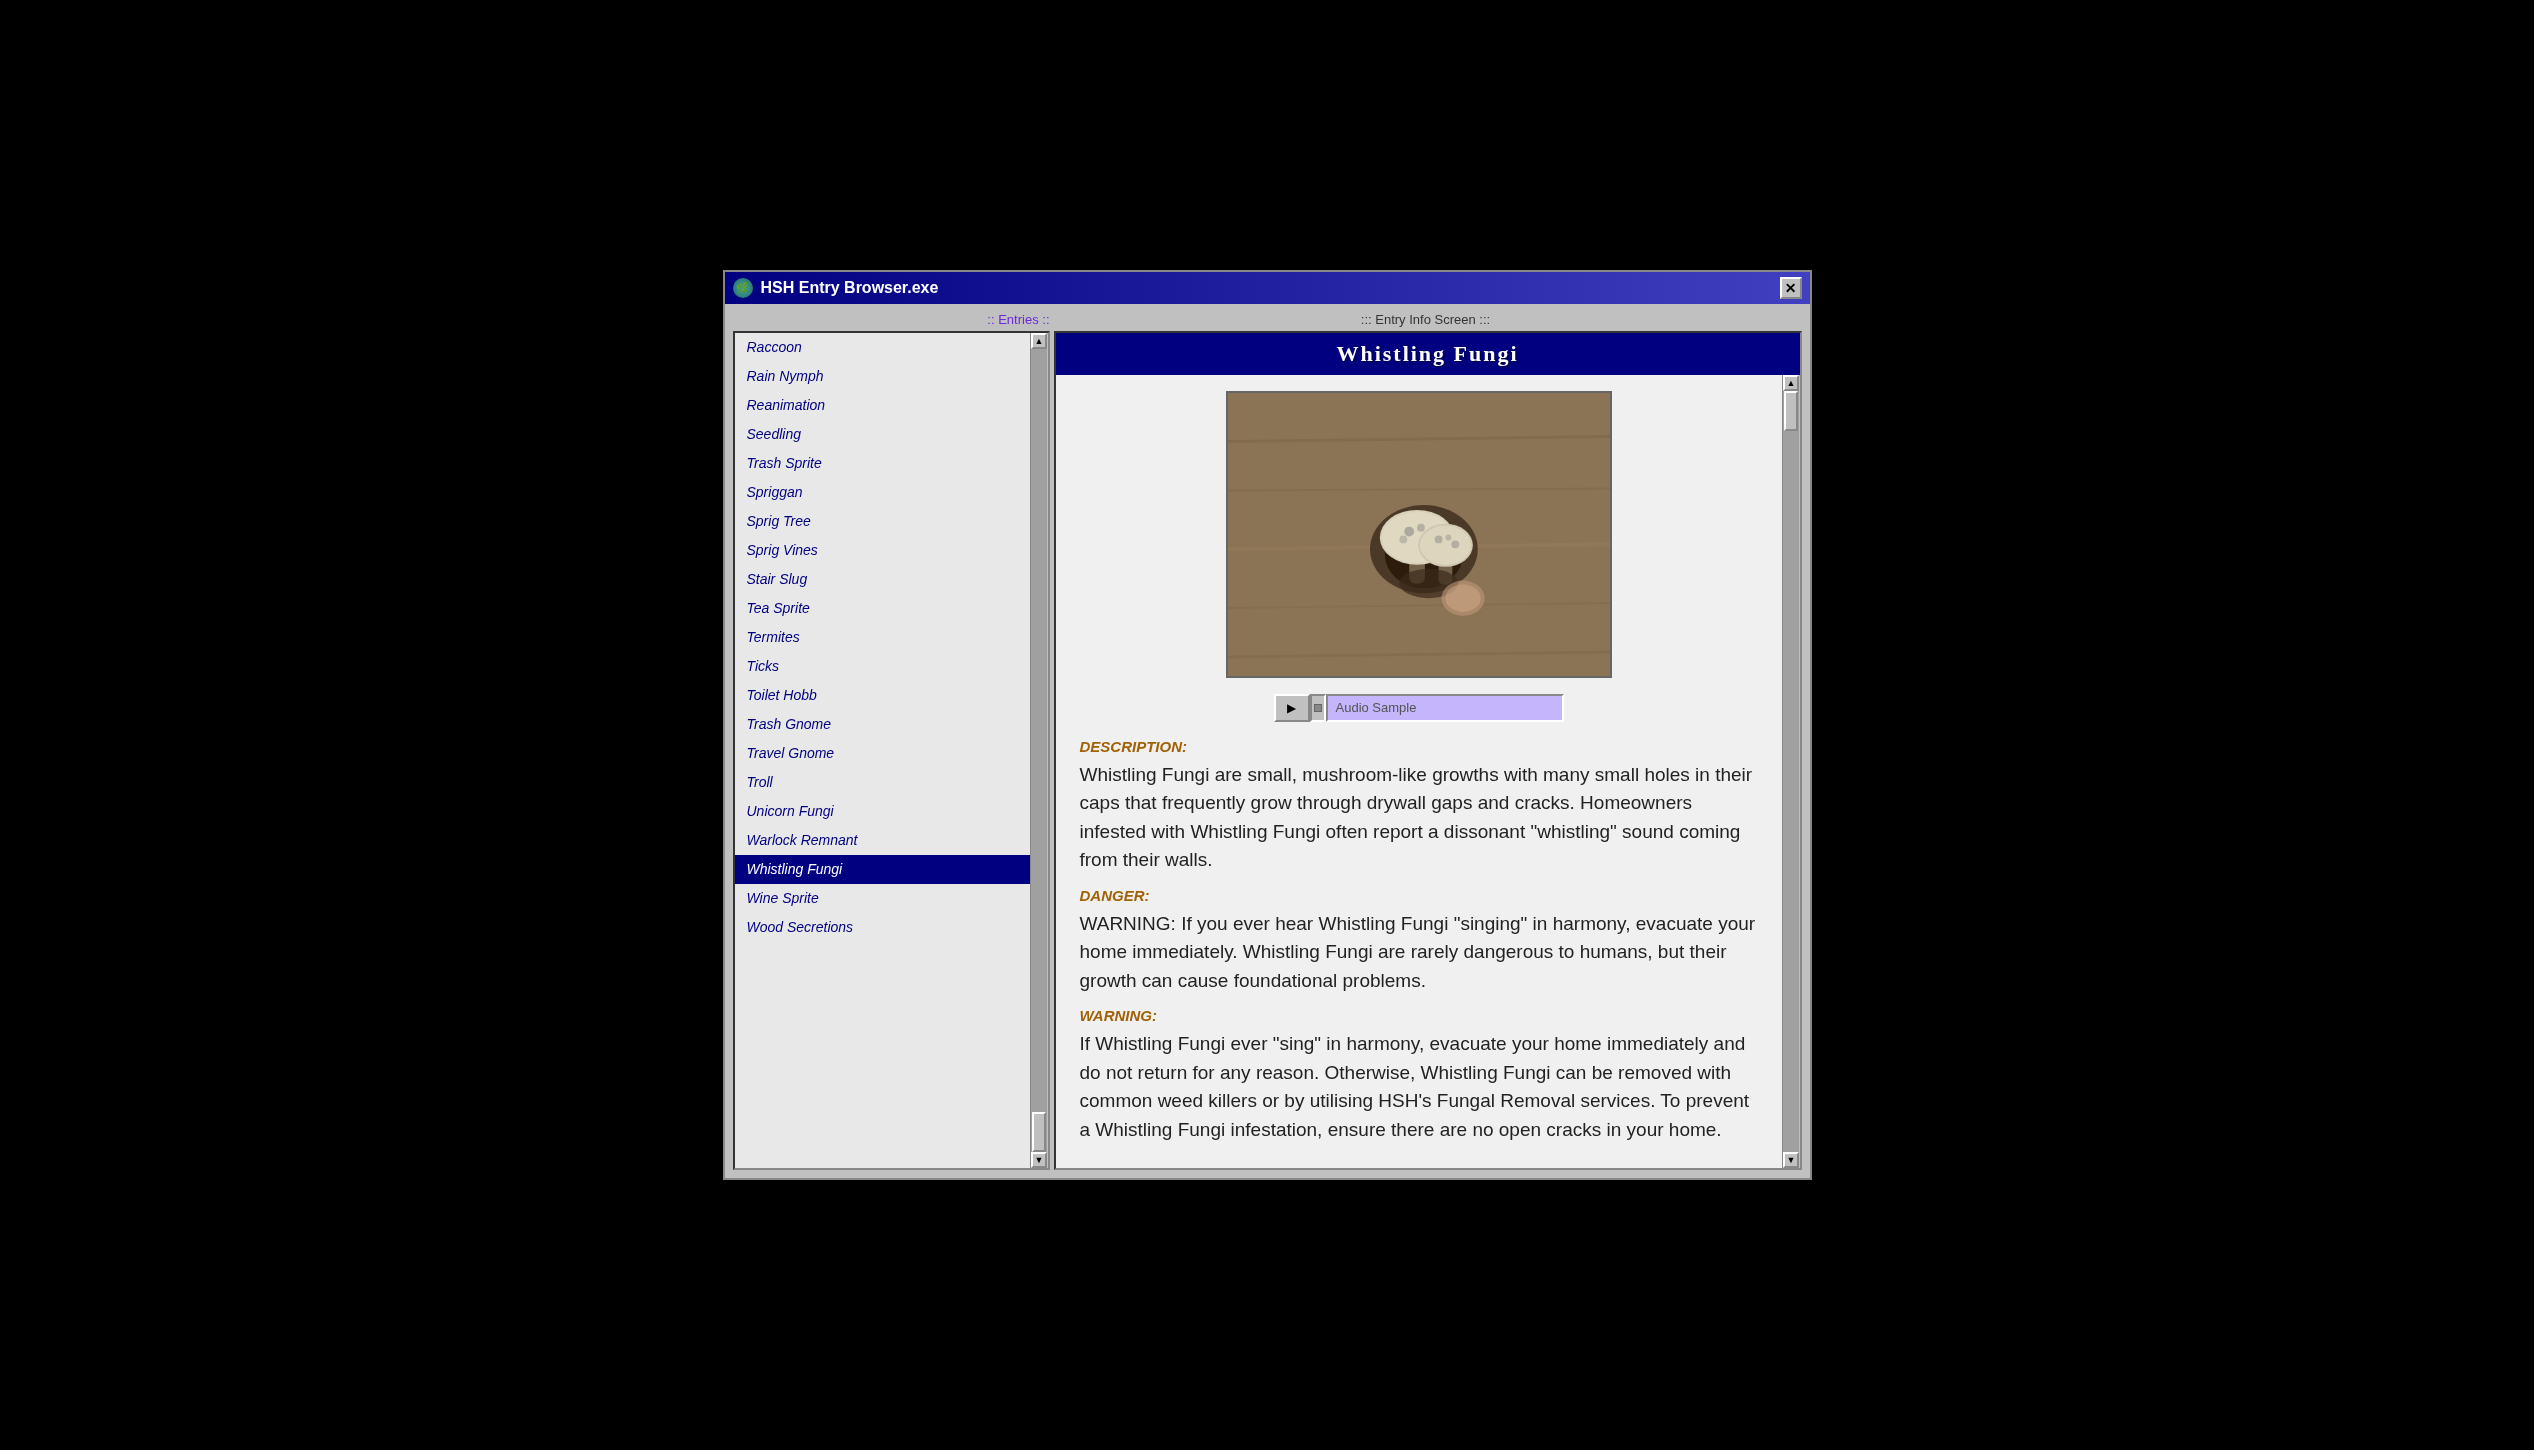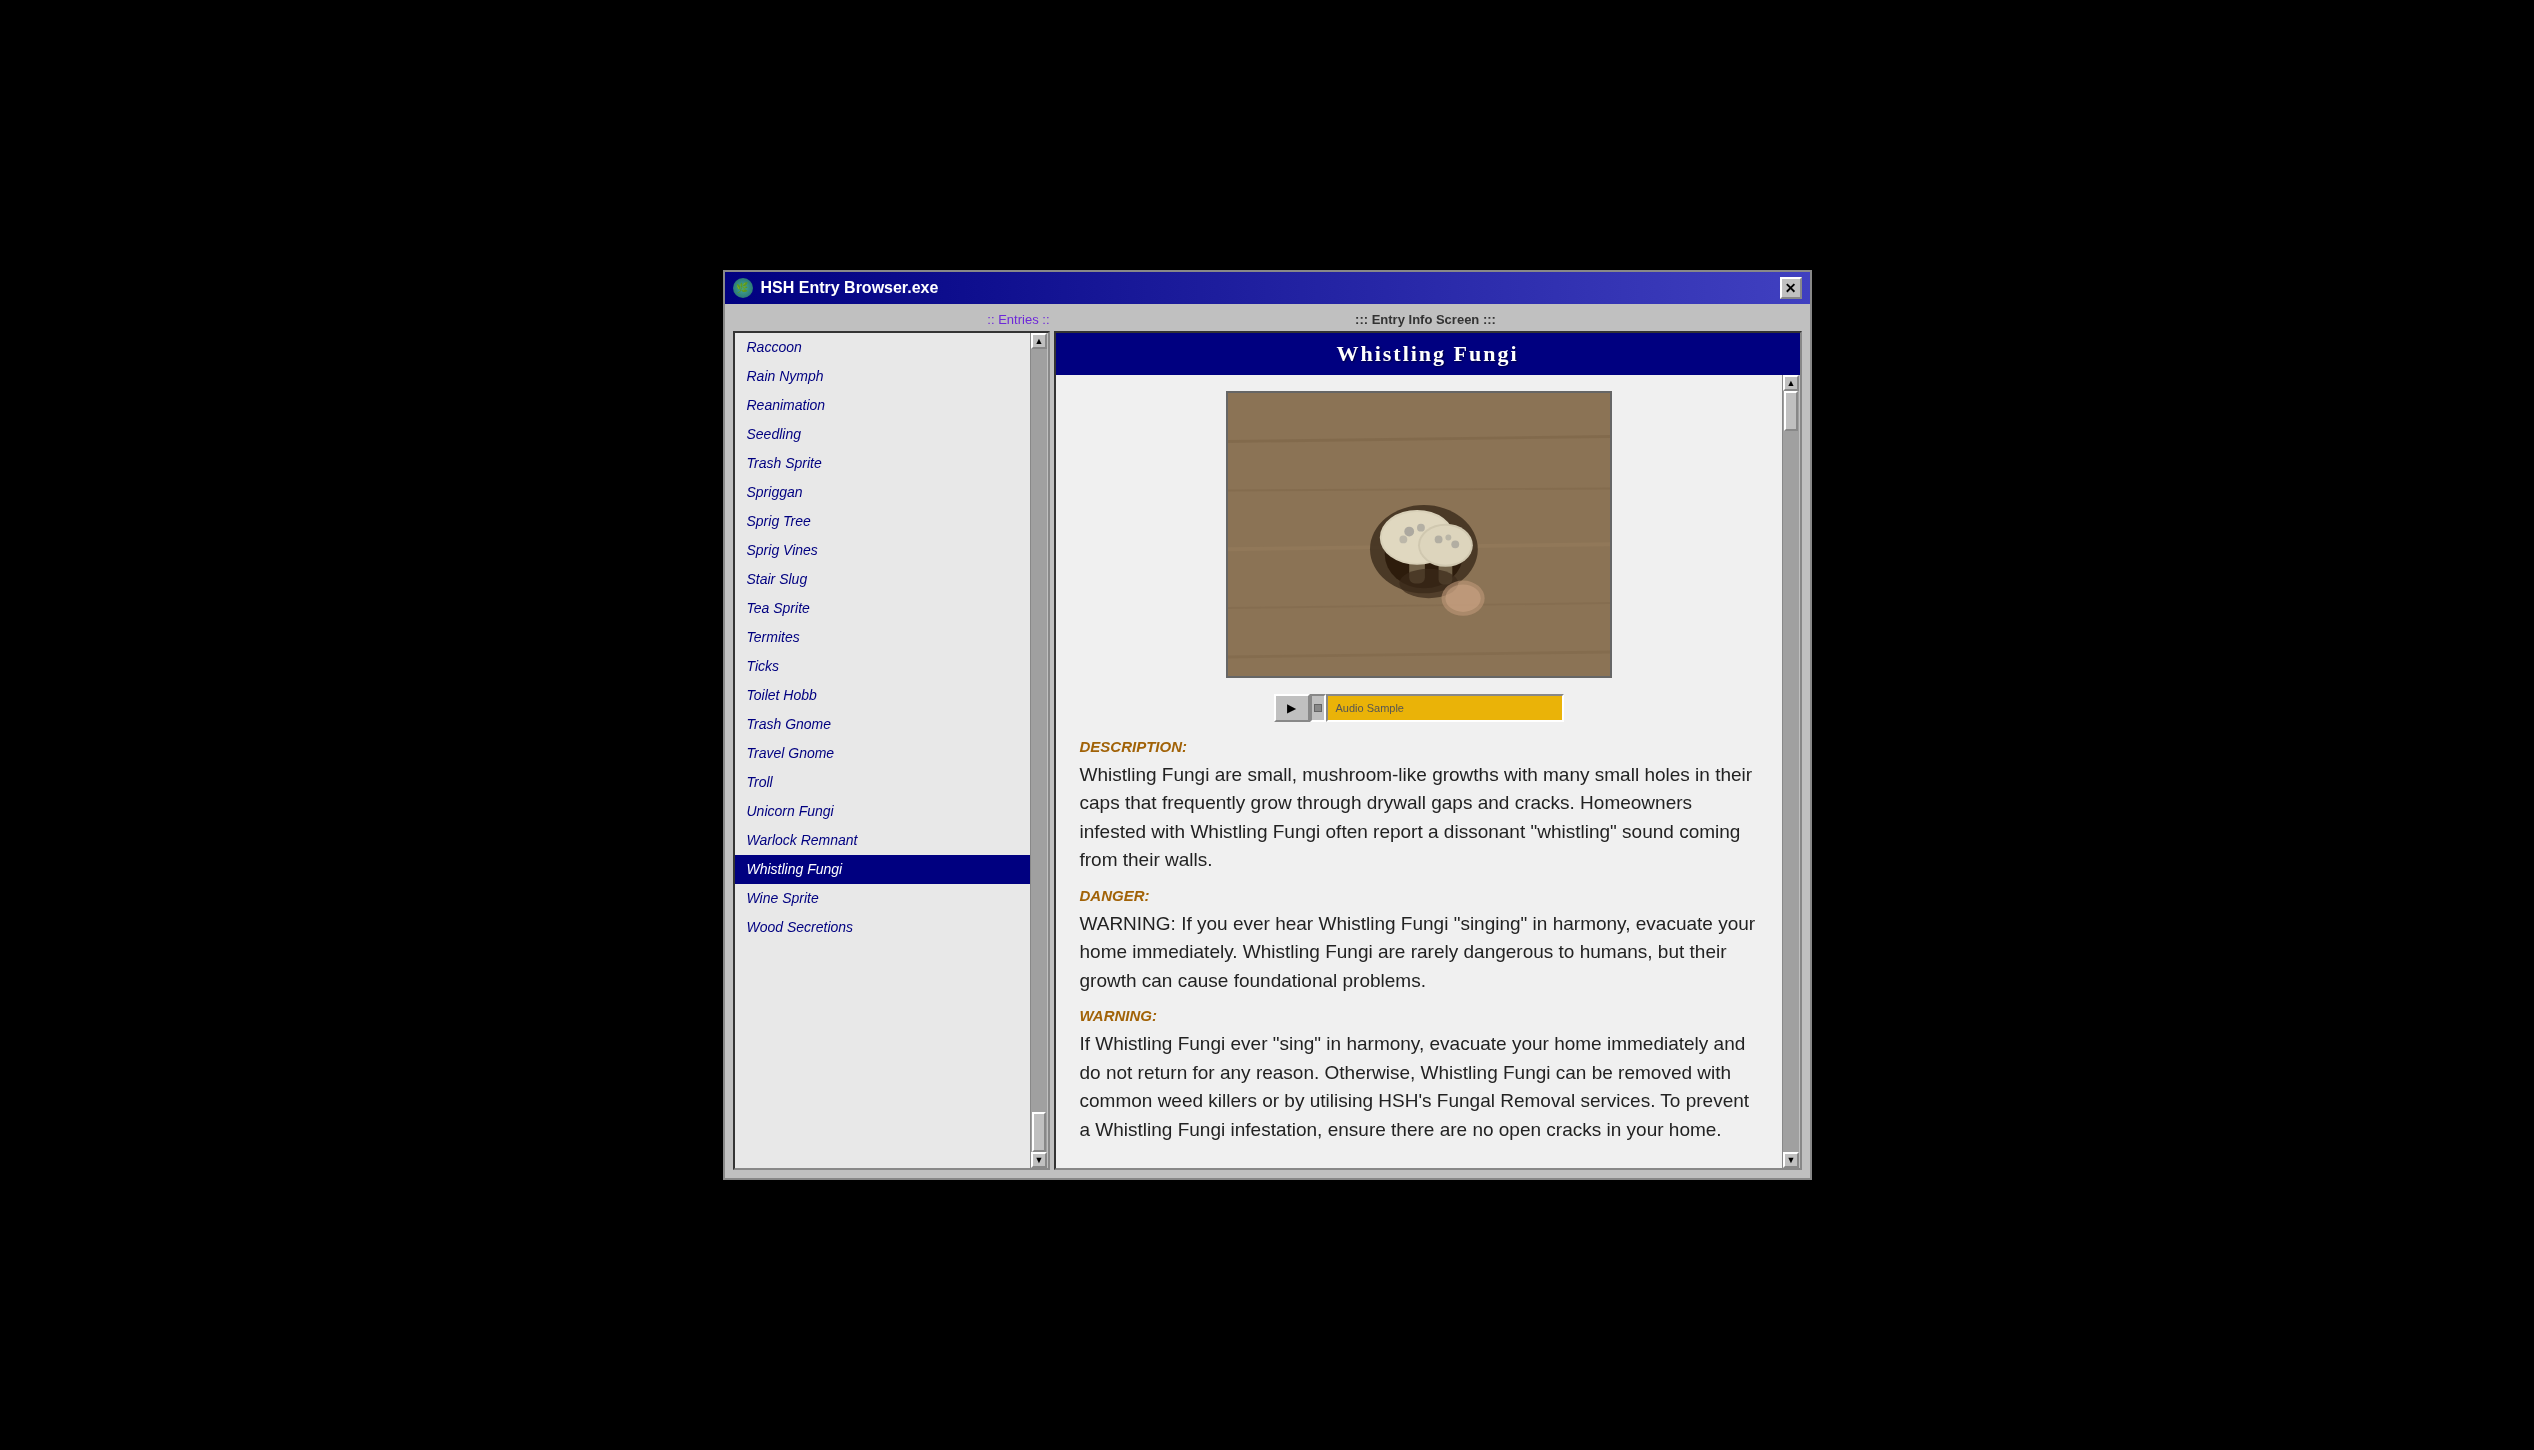--- a/index.html
+++ b/index.html
@@ -72,21 +72,20 @@
       width: 317px;
       text-align: right;
       font-size: 13px;
       color: #6d28d9;
     }
     .section-header-info {
       flex: 1;
       text-align: center;
       font-size: 13px;
       color: #333;
-      font-weight: bold;
     }
     .main-content {
       display: flex;
       gap: 4px;
     }
     .entries-panel {
       width: 317px;
       background: #d8d8d8;
       border: 2px inset #888;
       display: flex;
@@ -237,27 +236,27 @@
     }
     .audio-led-inner {
       width: 8px;
       height: 8px;
       background: #888;
       border: 1px solid #666;
     }
     .audio-label-box {
       width: 238px;
       height: 28px;
-      background: #eab308;
+      background: #c4b5fd;
       border: 2px solid;
       border-color: #888 #fff #fff #888;
       display: flex;
       align-items: center;
       padding: 0 8px;
-      font-size: 11px;
+      font-size: 13px;
       color: #555;
     }
     .section-label {
       font-size: 15px;
       font-weight: bold;
       color: #a16207;
       margin-bottom: 6px;
       margin-top: 12px;
       font-style: italic;
     }

